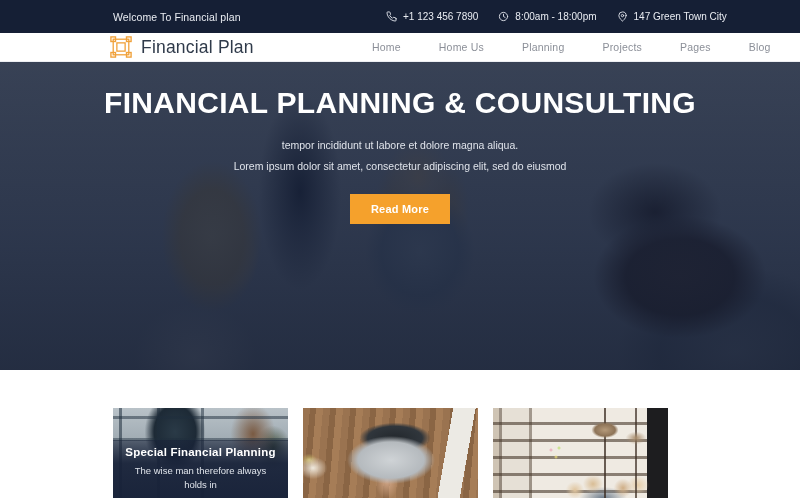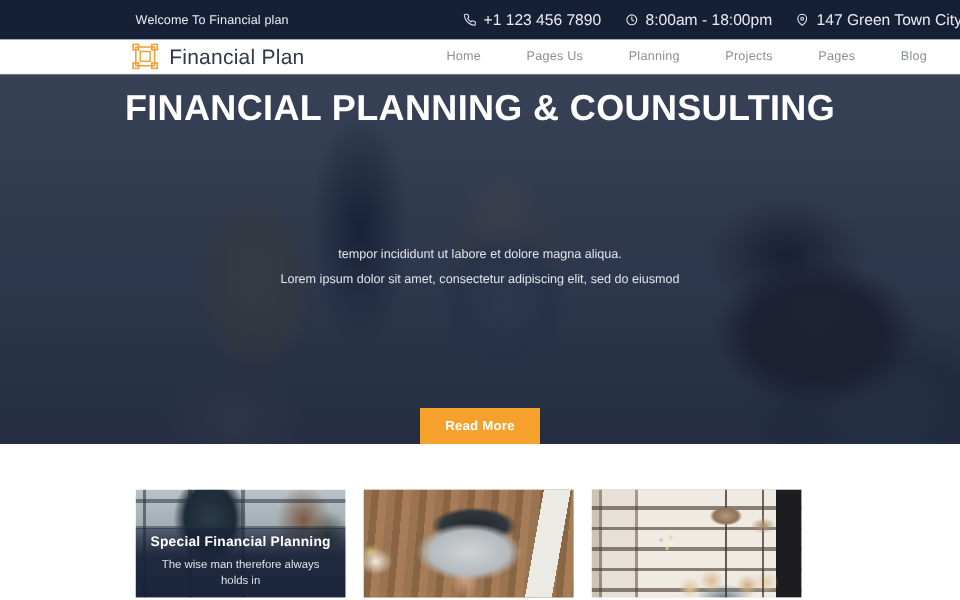--- a/index.html
+++ b/index.html
@@ -31,21 +31,21 @@
     position: absolute;
     left: 386px;
     display: flex;
     align-items: center;
     gap: 20px;
   }
   .topinfo {
     display: flex;
     align-items: center;
     gap: 6px;
-    font-size: 13px;
+    font-size: 10px;
     color: #e9ecf2;
     white-space: nowrap;
   }
   .topinfo svg { display: block; }
 
   
   .header {
     height: 29px;
     background: #ffffff;
     display: flex;
@@ -127,22 +127,22 @@
   .hero-overlay {
     position: absolute; inset: 0;
     background: linear-gradient(180deg, rgba(21,31,53,.80) 0%, rgba(23,33,56,.84) 55%, rgba(20,29,50,.86) 100%);
   }
   .hero-content {
     position: absolute;
     inset: 0;
     display: flex;
     flex-direction: column;
     align-items: center;
-    justify-content: space-between;
-    padding-top: 12px;
+    justify-content: flex-start;
+    padding-top: 24px;
   }
   .hero-title {
     font-size: 30px;
     font-weight: 700;
     color: #ffffff;
     letter-spacing: .3px;
     text-align: center;
     white-space: nowrap;
   }
   .hero-sub {
@@ -320,21 +320,21 @@
         <rect x="18" y="1" width="5" height="5" fill="none" stroke="#f0a13a" stroke-width="1.5"></rect>
         <rect x="1" y="18" width="5" height="5" fill="none" stroke="#f0a13a" stroke-width="1.5"></rect>
         <rect x="18" y="18" width="5" height="5" fill="none" stroke="#f0a13a" stroke-width="1.5"></rect>
       </svg>
     </span>
     <span class="brand-name">Financial Plan</span>
   </div>
 
   <div class="nav">
     <span class="nav-item">Home</span>
-    <span class="nav-item">Pages Us</span>
+    <span class="nav-item">Home Us</span>
     <span class="nav-item">Planning</span>
     <span class="nav-item">Projects</span>
     <span class="nav-item">Pages</span>
     <span class="nav-item">Blog</span>
     <span class="nav-item">Contact us</span>
     <span class="nav-divider"></span>
     <span class="nav-search">
       <svg width="13" height="13" viewBox="0 0 24 24" fill="none" stroke="#6d727b" stroke-width="2.3" stroke-linecap="round">
         <circle cx="10.5" cy="10.5" r="6.5"></circle>
           <line x1="15.5" y1="15.5" x2="21" y2="21"></line>

